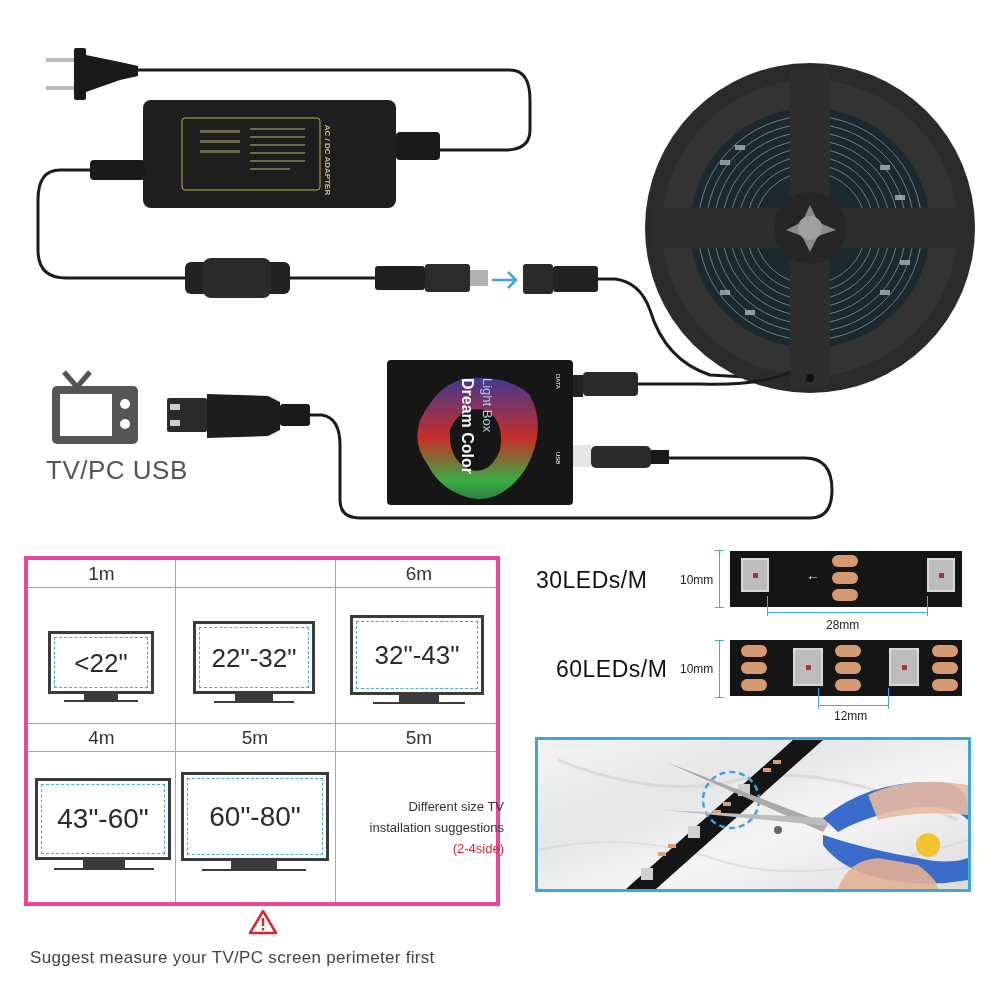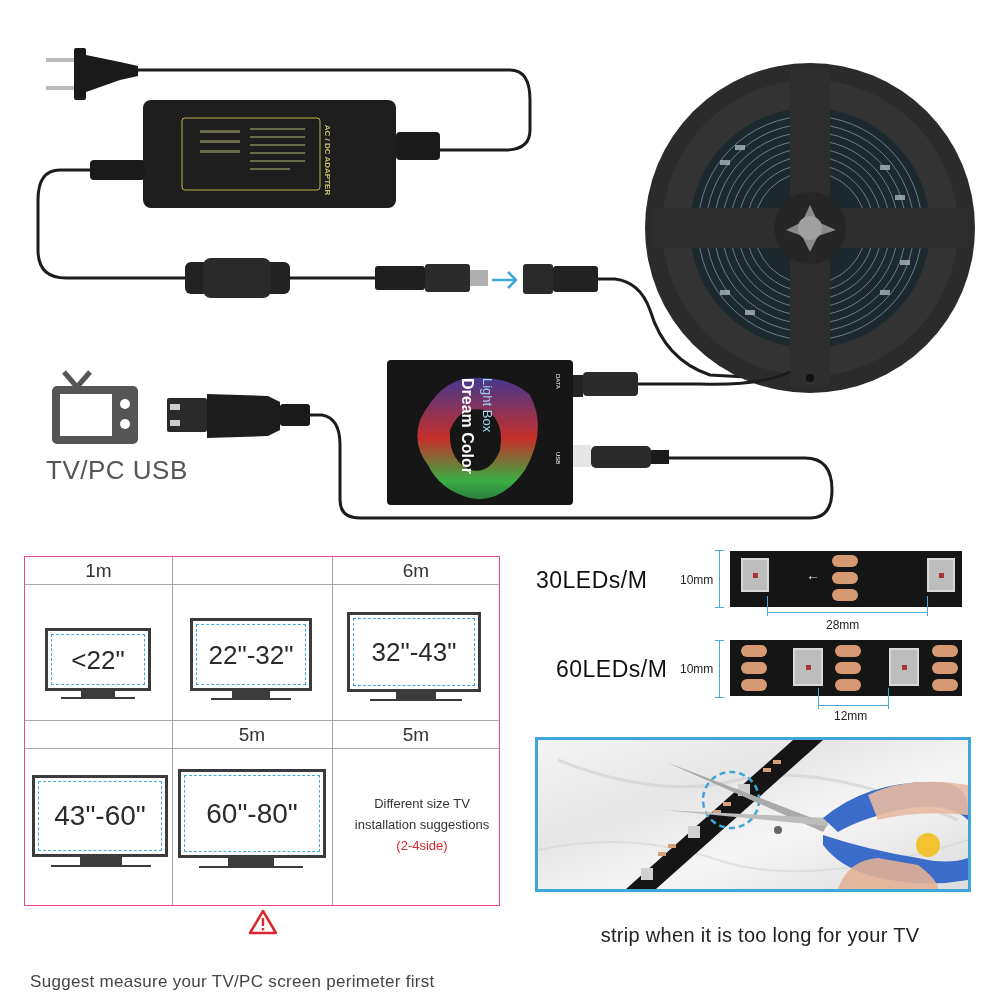--- a/index.html
+++ b/index.html
@@ -6,35 +6,35 @@
     html, body { width: 1000px; height: 1000px; background: #ffffff; overflow: hidden; }
     body { position: relative; font-family: "Liberation Sans", "DejaVu Sans", sans-serif; color: #2b2b2b; }
     .abs { position: absolute; }
 
     
     svg.diagram { position: absolute; left: 0; top: 0; width: 1000px; height: 540px; }
 
     .tv-label { left: 46px; top: 455px; font-size: 26px; color: #555; letter-spacing: 0.5px; }
 
     
-    .size-table { left: 24px; top: 556px; width: 476px; height: 350px; border: 1px solid #ec4899; }
+    .size-table { left: 24px; top: 556px; width: 476px; height: 350px; border: 4px solid #ec4899; }
     .size-table .row-h { position: absolute; left: 0; width: 100%; border-top: 1px solid #a8a8a8; }
     .size-table .col-v { position: absolute; top: 0; height: 100%; border-left: 1px solid #a8a8a8; }
     .cell-head { position: absolute; width: 158px; height: 28px; text-align: center; font-size: 19px; line-height: 28px; color: #333; }
     .tv-icon { position: absolute; }
     .tv-screen { position: absolute; border: 3px solid #3b3b3b; background: #fff; }
     .tv-screen .dash { position: absolute; left: 3px; top: 3px; right: 3px; bottom: 3px; border: 1.5px dashed #4aa8d8; }
     .tv-screen .size { position: absolute; left: 0; right: 0; top: 50%; transform: translateY(-50%); text-align: center; color: #2b2b2b; }
     .tv-neck { position: absolute; background: #3b3b3b; }
     .tv-base { position: absolute; background: #3b3b3b; height: 2px; }
-    .note-cell { position: absolute; left: 318px; top: 236px; width: 158px; text-align: center; font-size: 13px; line-height: 21px; color: #333; }
+    .note-cell { position: absolute; left: 318px; top: 236px; width: 158px; text-align: right; font-size: 13px; line-height: 21px; color: #333; }
     .note-cell .red { color: #d9262c; }
 
     .warn-icon { left: 248px; top: 909px; }
-    .warn-text { left: 30px; top: 972px; width: 470px; font-size: 17px; color: #444; letter-spacing: 0.3px; }
+    .warn-text { left: 30px; top: 948px; width: 470px; font-size: 17px; color: #444; letter-spacing: 0.3px; }
 
     
     .density-label { font-size: 23px; color: #111; letter-spacing: 0.5px; }
     .mm-label { font-size: 12px; color: #222; }
     .strip { position: absolute; background: #151515; }
     .pad { position: absolute; background: #d69a72; border-radius: 7px; }
     .led { position: absolute; background: #bdbdbd; border: 2px solid #d8d8d8; }
     .led .dot { position: absolute; left: 50%; top: 50%; width: 5px; height: 5px; margin: -2px 0 0 -2px; background: #a33; }
     .dim-line { position: absolute; background: #4aa8d8; }
 
@@ -205,20 +205,21 @@
   </div>
   <div class="tv-icon">
     <div class="tv-screen" style="left:322px;top:55px;width:134px;height:80px">
         <div class="dash"></div>
       <div class="size" style="font-size:26px">32"-43"</div>
       </div>
     <div class="tv-neck" style="left:371px;top:135px;width:40px;height:8px"></div>
     <div class="tv-base" style="left:345px;top:142px;width:92px"></div>
   </div>
 
+  <div class="cell-head" style="left:0;top:164px;width:147px">4m</div>
   <div class="cell-head" style="left:147px;top:164px;width:160px">5m</div>
   <div class="cell-head" style="left:307px;top:164px;width:168px">5m</div>
 
   <div class="tv-icon">
     <div class="tv-screen" style="left:7px;top:218px;width:136px;height:82px">
         <div class="dash"></div>
       <div class="size" style="font-size:28px">43"-60"</div>
       </div>
     <div class="tv-neck" style="left:55px;top:300px;width:42px;height:9px"></div>
     <div class="tv-base" style="left:26px;top:308px;width:100px"></div>
@@ -327,14 +328,13 @@
     <path d="M285 78 Q330 40 400 42 Q430 44 430 70 L430 80 Q410 60 360 70 Q320 80 300 92 Z" fill="#3b6cc9"></path>
     <path d="M285 95 Q330 110 380 118 Q410 125 430 118 L430 140 Q380 149 330 135 Q300 125 285 105 Z" fill="#3b6cc9"></path>
     <circle cx="390" cy="105" r="12" fill="#f2c230"></circle>
 
     <path d="M330 55 Q370 35 430 45 L430 75 Q380 70 340 80 Z" fill="#e7b9a2" opacity="0.9"></path>
     <path d="M300 149 Q310 120 340 118 L380 125 Q400 140 400 149 Z" fill="#e2b096" opacity="0.9"></path>
   </svg>
 </div>
 
 <div class="abs cut-caption">
-  <div>strip when it is too long for your TV</div>
 </div>
 
 </body></html>

